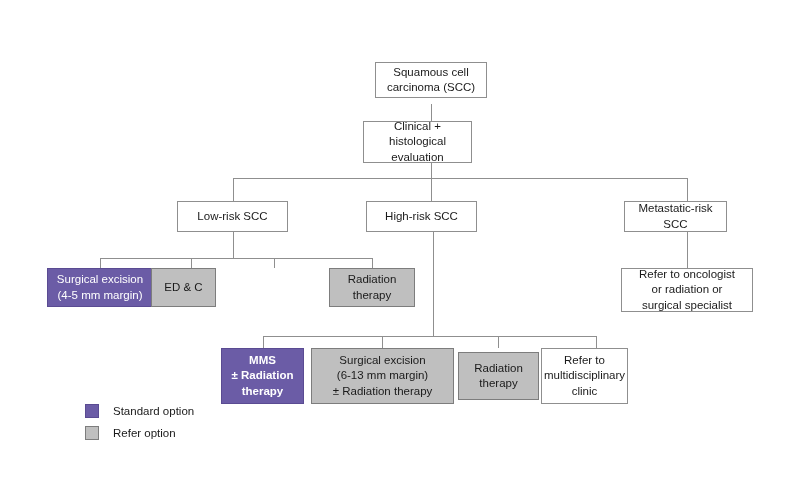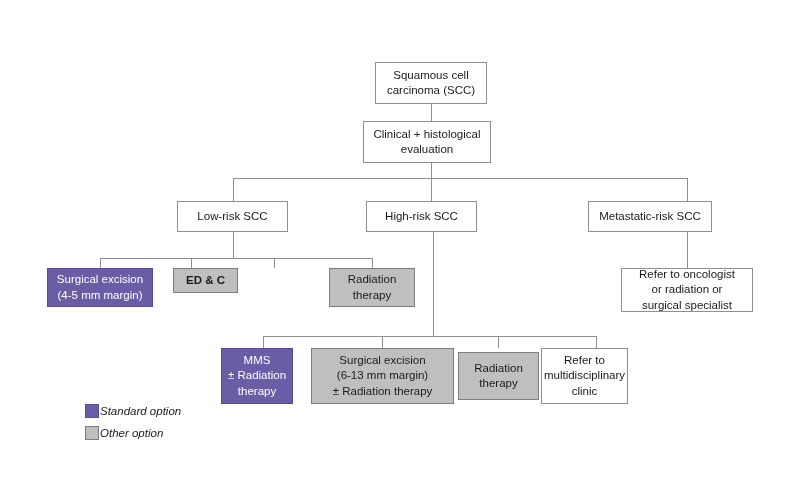--- a/index.html
+++ b/index.html
@@ -74,25 +74,24 @@
   }
   .legend-swatch.standard {
     background: #6b5ca6;
     border: 1px solid #5a4b92;
   }
   .legend-swatch.other {
     background: #bfbfbf;
     border: 1px solid #7d7d7d;
   }
   .legend-label {
-    margin-left: 1px;
+    margin-left: 14px;
     font-size: 11.5px;
     color: #1a1a1a;
     white-space: nowrap;
-    font-style: italic;
   }
 </style>
 </head>
 <body>
 
 <div id="canvas">
 
   <div class="conn v" style="left:431px; top:104px; height:17px;"></div>
 
   <div class="conn v" style="left:431px; top:163px; height:38px;"></div>
@@ -109,42 +108,42 @@
 
   <div class="conn v" style="left:433px; top:232px; height:104px;"></div>
   <div class="conn h" style="left:263px; top:336px; width:334px;"></div>
   <div class="conn v" style="left:263px; top:336px; height:12px;"></div>
   <div class="conn v" style="left:382px; top:336px; height:12px;"></div>
   <div class="conn v" style="left:498px; top:336px; height:12px;"></div>
   <div class="conn v" style="left:596px; top:336px; height:12px;"></div>
 
   <div class="conn v" style="left:687px; top:232px; height:36px;"></div>
 
-  <div class="node plain" style="left:375px; top:62px; width:112px; height:42px;">Squamous cell
+  <div class="node plain" style="left:375px; top:62px; width:112px; height:36px;">Squamous cell
 carcinoma (SCC)</div>
 
-  <div class="node plain" style="left:363px; top:121px; width:128px; height:42px;">Clinical + histological
+  <div class="node plain" style="left:363px; top:121px; width:109px; height:42px;">Clinical + histological
 evaluation</div>
 
   <div class="node plain" style="left:177px; top:201px; width:111px; height:31px;">Low-risk SCC</div>
 
   <div class="node plain" style="left:366px; top:201px; width:111px; height:31px;">High-risk SCC</div>
 
-  <div class="node plain" style="left:588px; top:201px; width:124px; height:31px;">Metastatic-risk SCC</div>
+  <div class="node plain" style="left:624px; top:201px; width:103px; height:31px;">Metastatic-risk SCC</div>
 
   <div class="node standard" style="left:47px; top:268px; width:106px; height:39px;">Surgical excision
 (4-5 mm margin)</div>
 
-  <div class="node other" style="left:173px; top:268px; width:65px; height:25px;font-weight:bold;">ED &amp; C</div>
+  <div class="node other" style="left:151px; top:268px; width:65px; height:39px;">ED &amp; C</div>
 
 
   <div class="node other" style="left:329px; top:268px; width:86px; height:39px;">Radiation
 therapy</div>
 
-  <div class="node standard" style="left:221px; top:348px; width:72px; height:56px;">MMS
+  <div class="node standard" style="left:221px; top:348px; width:83px; height:56px;font-weight:bold;">MMS
 ± Radiation
 therapy</div>
 
   <div class="node other" style="left:311px; top:348px; width:143px; height:56px;">Surgical excision
 (6-13 mm margin)
 ± Radiation therapy</div>
 
   <div class="node other" style="left:458px; top:352px; width:81px; height:48px;">Radiation
 therapy</div>
 
@@ -156,17 +155,17 @@
 or radiation or
 surgical specialist</div>
 
   <div id="legend">
     <div class="legend-row">
       <span class="legend-swatch standard"></span>
       <span class="legend-label">Standard option</span>
     </div>
     <div class="legend-row">
       <span class="legend-swatch other"></span>
-      <span class="legend-label">Other option</span>
+      <span class="legend-label">Refer option</span>
     </div>
   </div>
 
 </div>
 
 </body></html>

